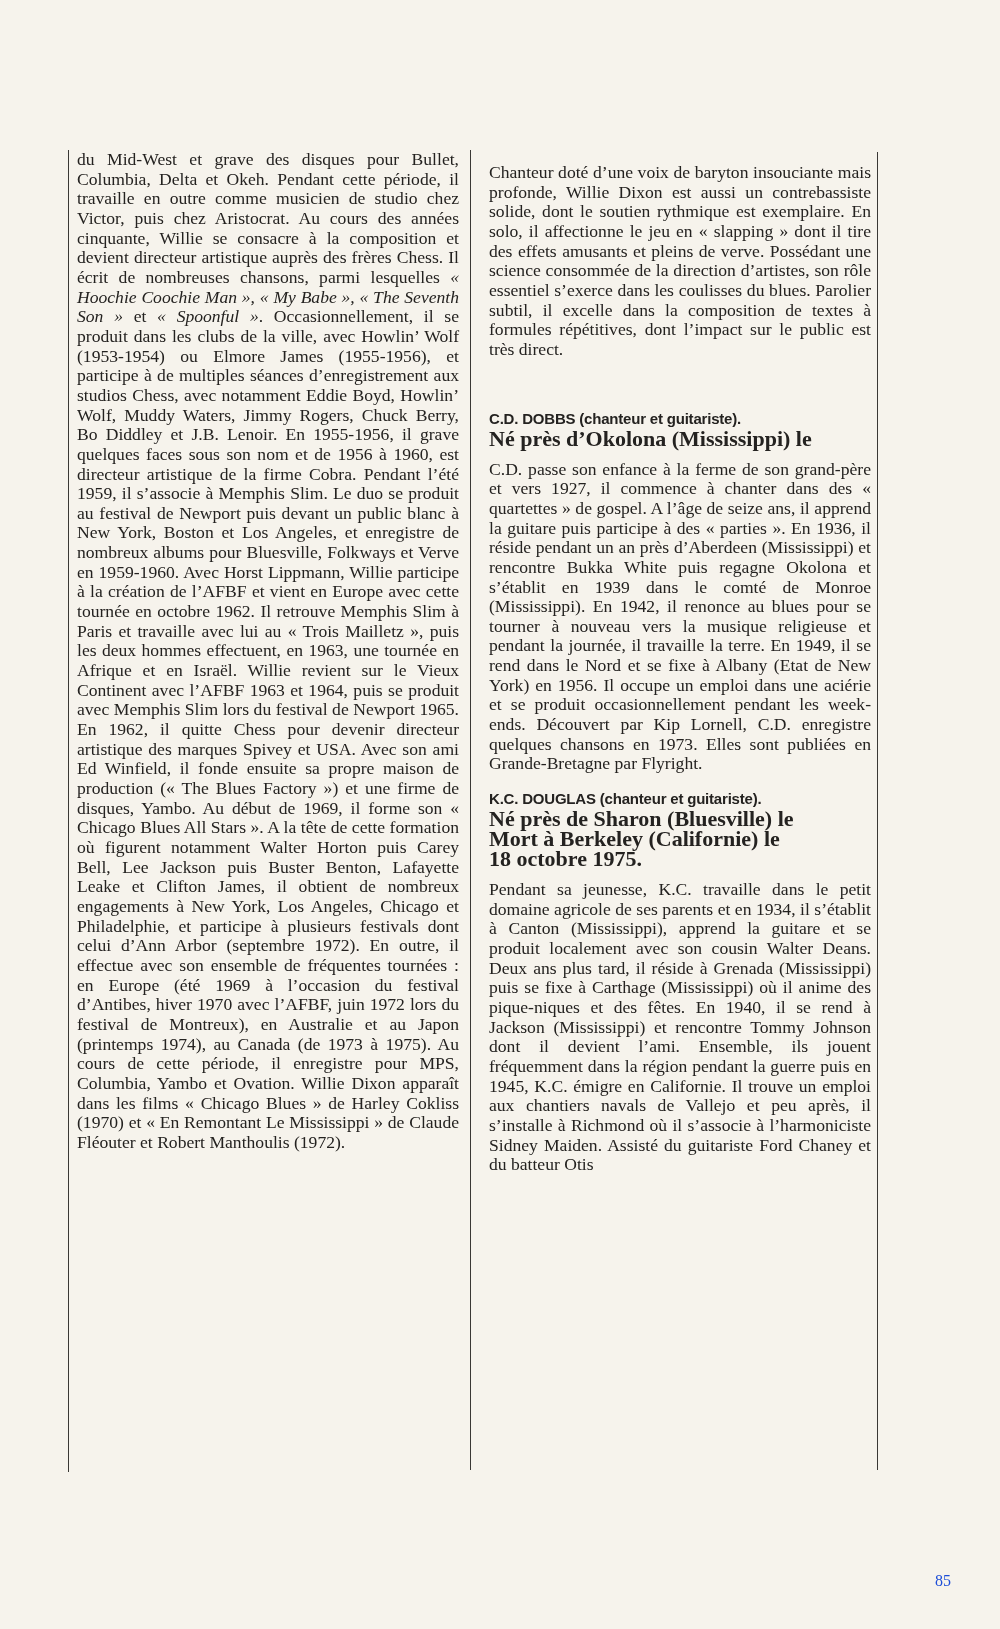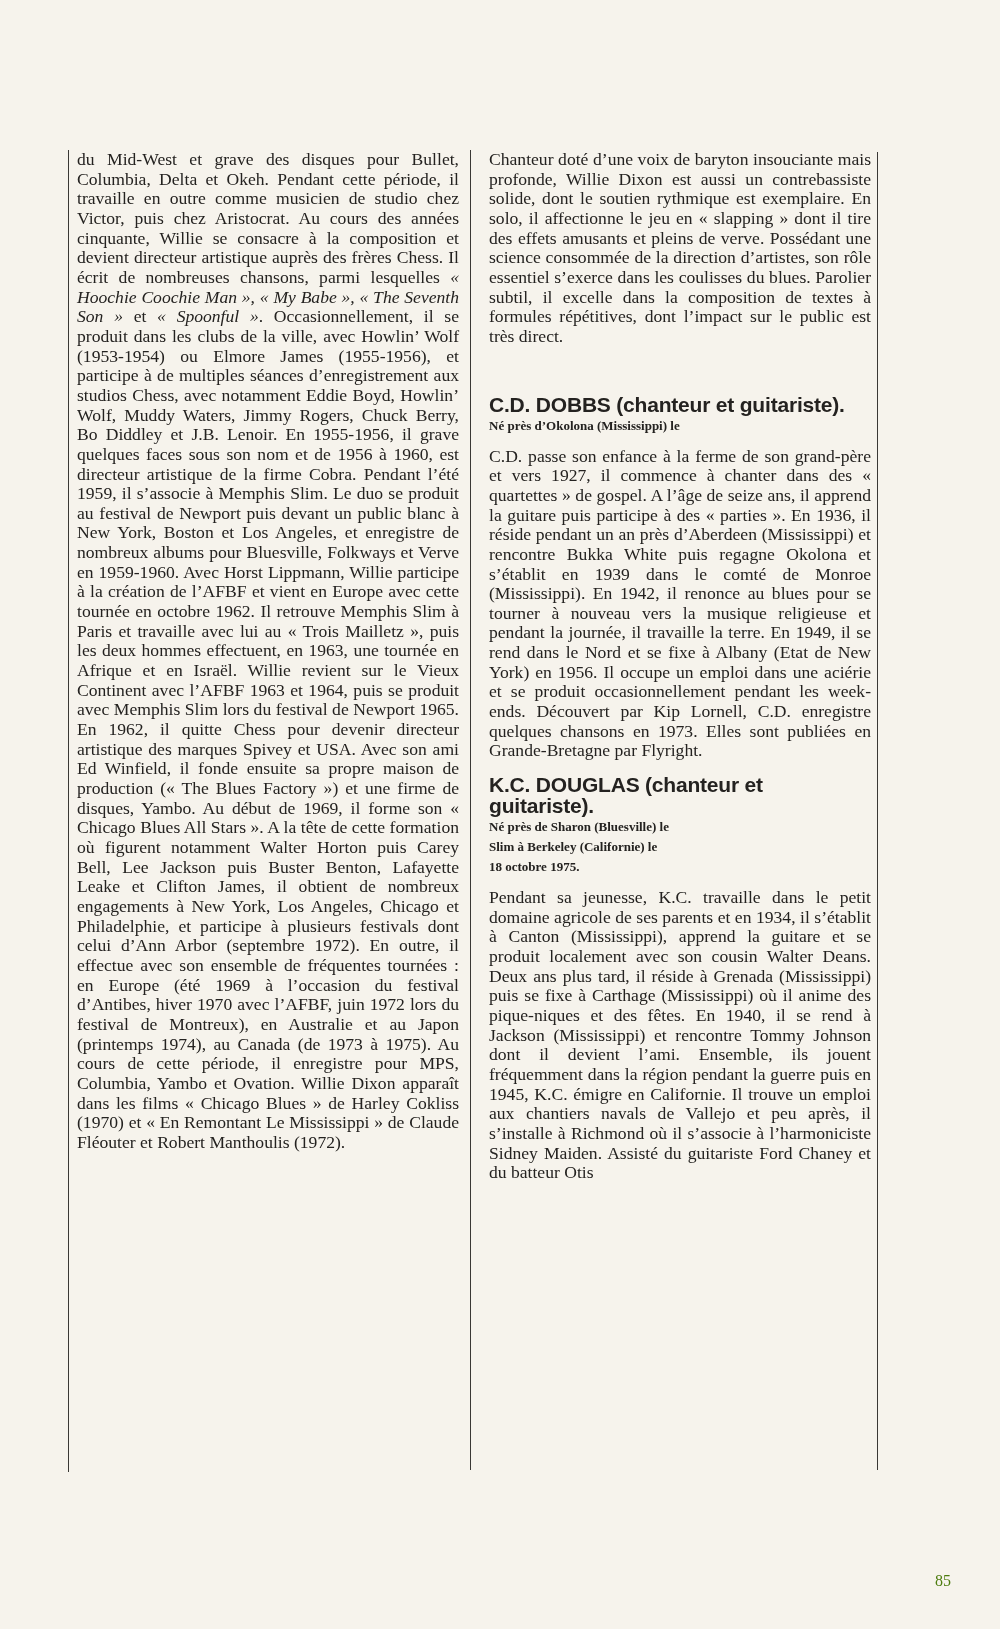--- a/index.html
+++ b/index.html
@@ -23,50 +23,50 @@
     .col {
       position: absolute;
       top: 150px;
       width: 382px;
       font-size: 17.6px;
       line-height: 19.65px;
       text-align: justify;
       hyphens: none;
     }
     .col.left { left: 77px; }
-    .col.right { left: 489px; }
+    .col.right { left: 489px; margin-top: 13px; }
     .col p { margin: 0; }
     .col em { font-style: italic; }
     .heading {
       margin: 0;
       font-weight: bold;
       line-height: 20px;
       text-align: left;
     }
     .heading .name {
       font-family: "Liberation Sans", "DejaVu Sans", sans-serif;
-      font-size: 21px;
+      font-size: 15px;
       letter-spacing: -0.2px;
     }
     .heading .line {
       display: block;
       font-family: "Liberation Serif", "DejaVu Serif", serif;
-      font-size: 13px;
+      font-size: 22px;
     }
     .entry-dobbs { margin-top: 48px; }
     .entry-dobbs .heading { margin-bottom: 11px; }
     .entry-douglas { margin-top: 14px; }
     .entry-douglas .heading { margin-bottom: 11px; }
     .last-line { text-align-last: left; }
     .page-number {
       position: absolute;
       left: 935px;
       top: 1572px;
       font-size: 16px;
-      color: #4d7c0f;
+      color: #1d4ed8;
     }
   </style>
 </head>
 <body>
 
 <div class="rule left"></div>
 <div class="rule mid"></div>
 <div class="rule right"></div>
 
 <div class="col left">
@@ -81,20 +81,20 @@
       <span class="name">C.D. DOBBS</span><span class="name"> (chanteur et guitariste).</span>
       <span class="line">Né près d’Okolona (Mississippi) le</span>
     </div>
     <p class="last-line">C.D. passe son enfance à la ferme de son grand-père et vers 1927, il commence à chanter dans des « quartettes » de gospel. A l’âge de seize ans, il apprend la guitare puis participe à des « parties ». En 1936, il réside pendant un an près d’Aberdeen (Mississippi) et rencontre Bukka White puis regagne Okolona et s’établit en 1939 dans le comté de Monroe (Mississippi). En 1942, il renonce au blues pour se tourner à nouveau vers la musique religieuse et pendant la journée, il travaille la terre. En 1949, il se rend dans le Nord et se fixe à Albany (Etat de New York) en 1956. Il occupe un emploi dans une aciérie et se produit occasionnellement pendant les week-ends. Découvert par Kip Lornell, C.D. enregistre quelques chansons en 1973. Elles sont publiées en Grande-Bretagne par Flyright.</p>
   </div>
 
   <div class="entry-douglas">
     <div class="heading">
       <span class="name">K.C. DOUGLAS</span><span class="name"> (chanteur et guitariste).</span>
       <span class="line">Né près de Sharon (Bluesville) le</span>
-      <span class="line">Slim à Berkeley (Californie) le</span>
+      <span class="line">Mort à Berkeley (Californie) le</span>
       <span class="line">18 octobre 1975.</span>
     </div>
     <p>Pendant sa jeunesse, K.C. travaille dans le petit domaine agricole de ses parents et en 1934, il s’établit à Canton (Mississippi), apprend la guitare et se produit localement avec son cousin Walter Deans. Deux ans plus tard, il réside à Grenada (Mississippi) puis se fixe à Carthage (Mississippi) où il anime des pique-niques et des fêtes. En 1940, il se rend à Jackson (Mississippi) et rencontre Tommy Johnson dont il devient l’ami. Ensemble, ils jouent fréquemment dans la région pendant la guerre puis en 1945, K.C. émigre en Californie. Il trouve un emploi aux chantiers navals de Vallejo et peu après, il s’installe à Richmond où il s’associe à l’harmoniciste Sidney Maiden. Assisté du guitariste Ford Chaney et du batteur Otis</p>
   </div>
 </div>
 
 <div class="page-number">85</div>
 
 </body></html>

